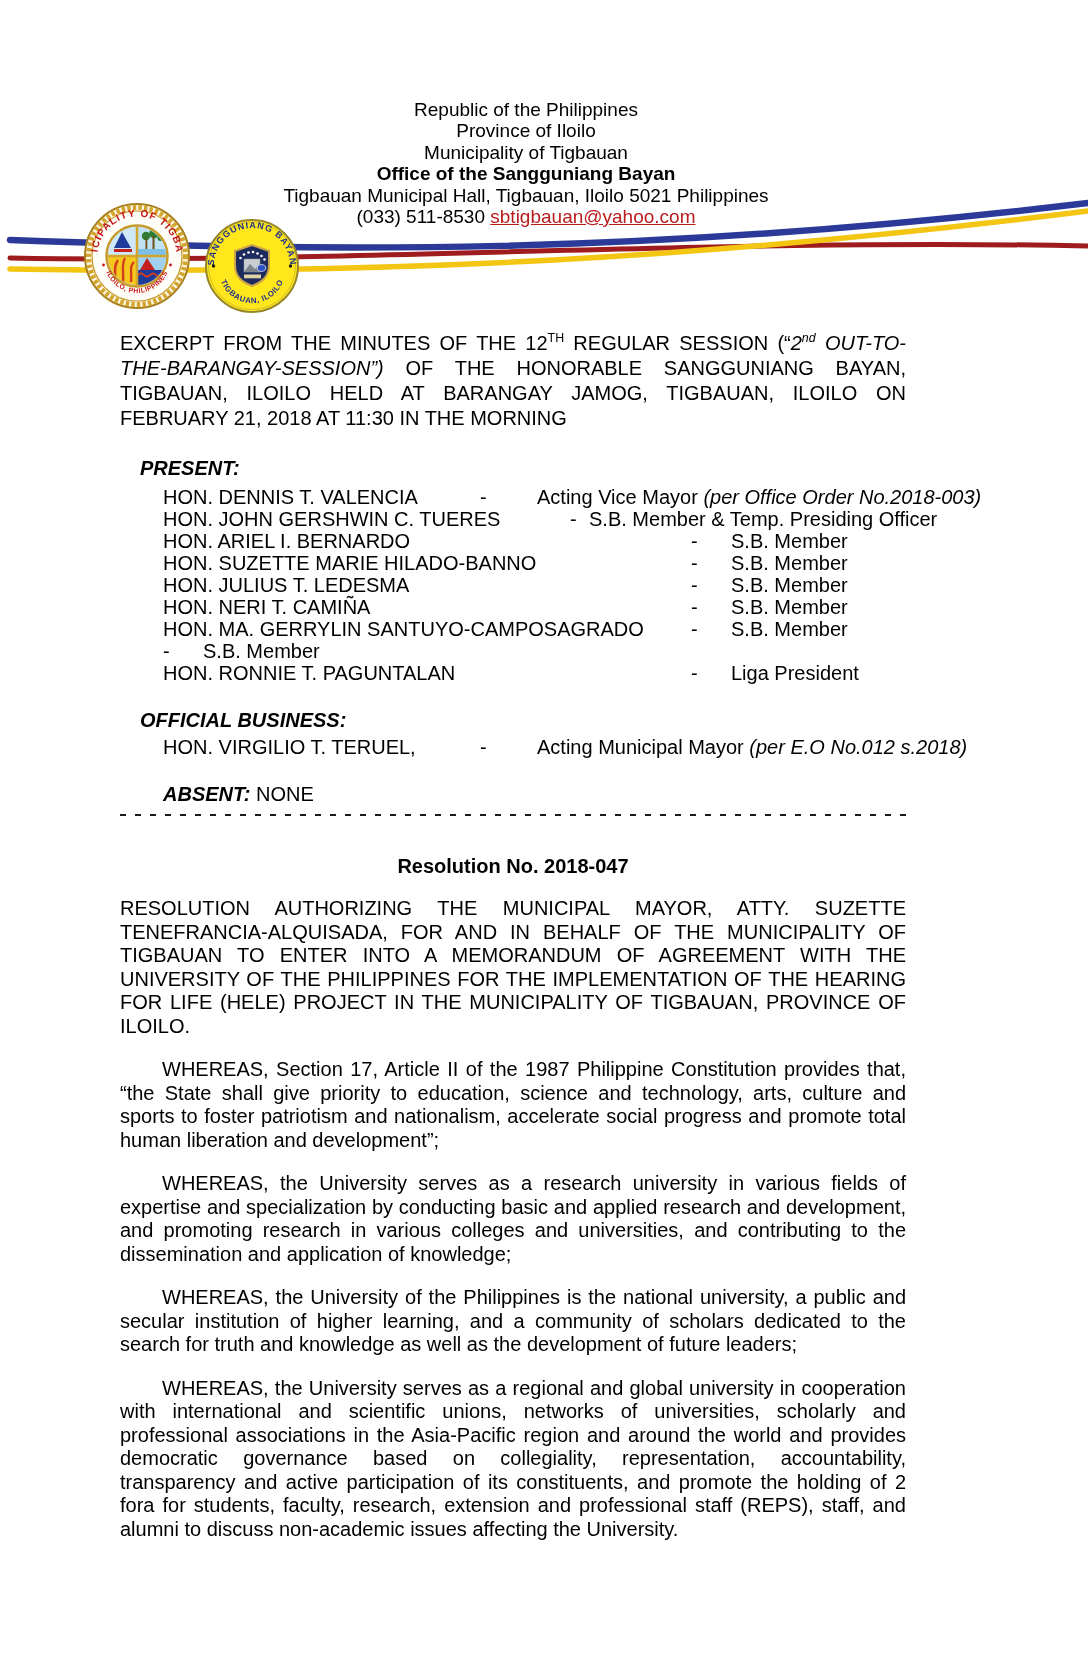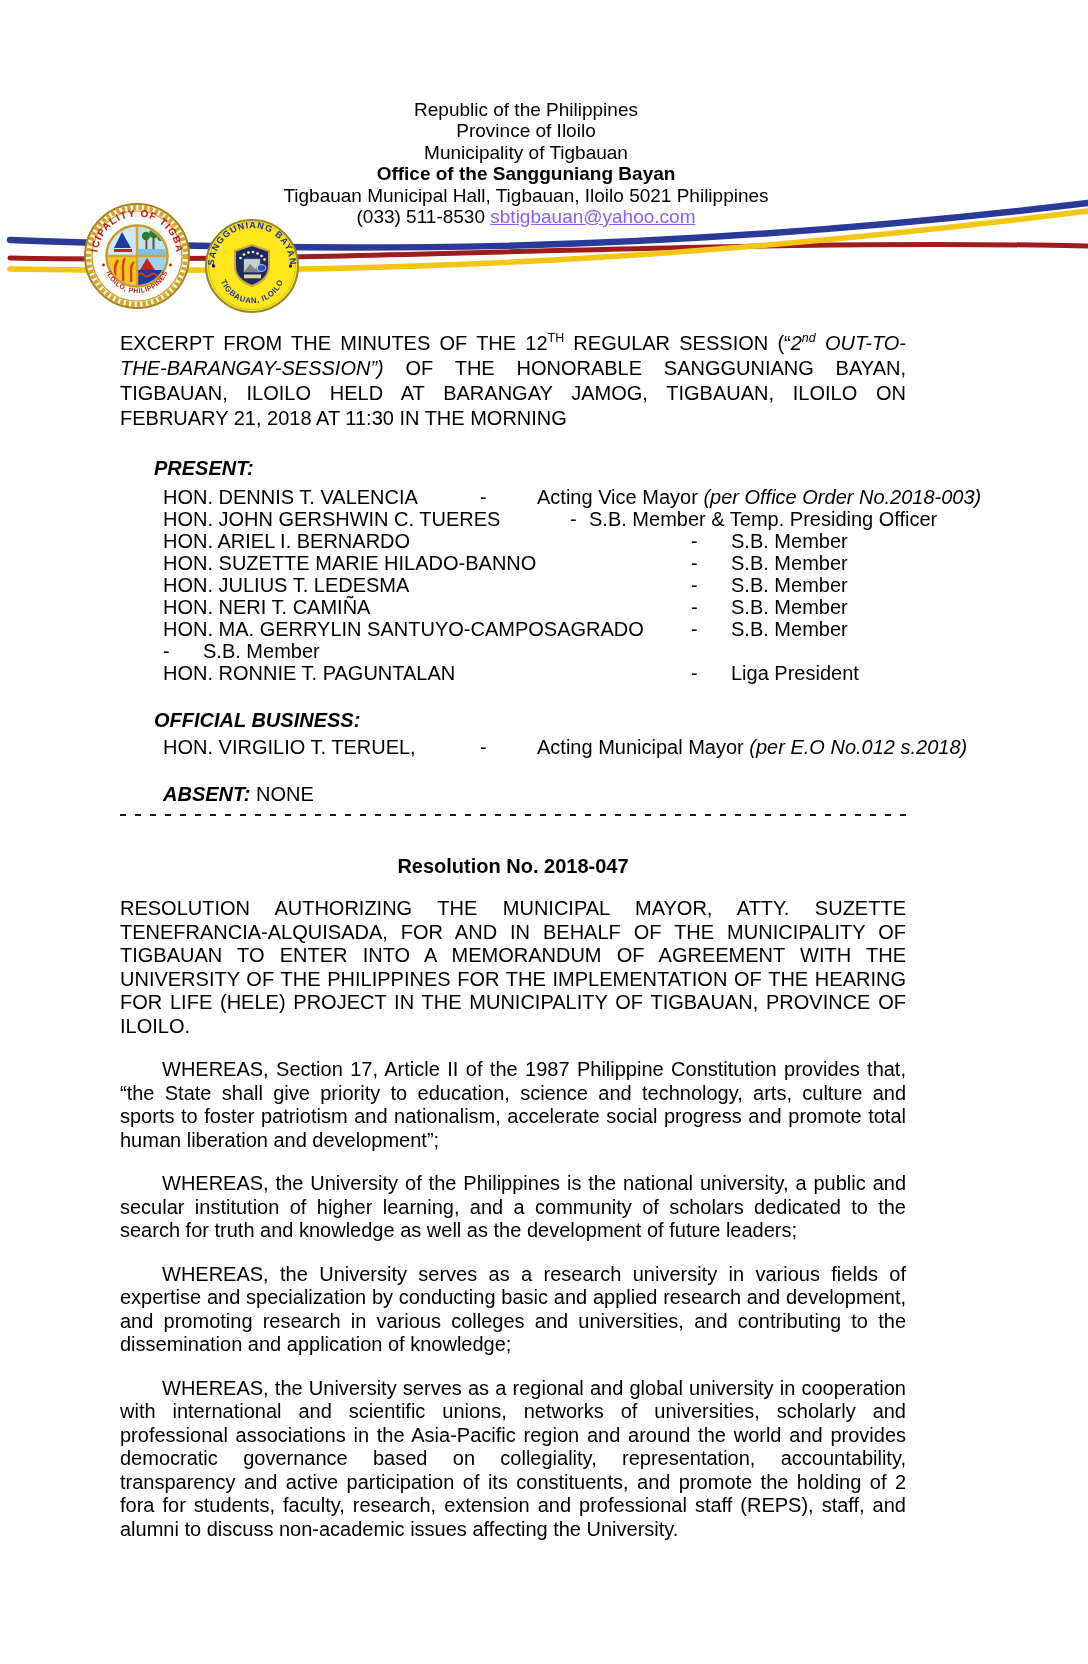--- a/index.html
+++ b/index.html
@@ -16,42 +16,42 @@
   
   .lh-text{
     position:absolute;
     top:99px; left:0; width:1052px;
     text-align:center;
     font-size:19px;
     line-height:21.4px;
   }
   .lh-line{white-space:nowrap;}
   .lh-office{font-weight:bold;}
-  .lh-email{color:#8b5cf6;text-decoration:underline;cursor:pointer;}
+  .lh-email{color:#b91c1c;text-decoration:underline;cursor:pointer;}
   .stripes{position:absolute;top:0;left:0;}
   .st-blue{stroke:#2b3a98;stroke-width:6.5;fill:none;stroke-linecap:round;}
   .st-red{stroke:#9e1b1e;stroke-width:5;fill:none;stroke-linecap:round;}
   .st-yellow{stroke:#f3c613;stroke-width:5.5;fill:none;stroke-linecap:round;}
   .seal1{position:absolute;left:84px;top:203px;}
   .seal2{position:absolute;left:205px;top:219px;}
   
   .content{
     position:absolute;
     left:120px; top:331px; width:786px;
     font-size:20px;
   }
   .doc-title{
     text-align:justify;
     line-height:25px;
   }
   .doc-title sup{font-size:0.62em;line-height:0;}
   .it{font-style:italic;text-align:right;}
   .sect-heading{
     font-weight:bold;font-style:italic;
-    margin-left:34px;margin-top:26px;margin-bottom:7px;
+    margin-left:20px;margin-top:26px;margin-bottom:7px;
     line-height:22px;
   }
   .sect-heading.official{margin-top:25px;margin-bottom:0;}
   .prow{display:flex;margin-left:43px;line-height:22px;}
   .pname{flex:0 0 auto;white-space:nowrap;}
   .pdash{flex:0 0 17px;}
   .ppos{white-space:nowrap;}
   .r0 .pname{width:317px}.r0 .ppos{margin-left:40px}
   .r1 .pname{width:407px}.r1 .ppos{margin-left:2px}
   .rS .pname{width:528px}.rS .ppos{margin-left:23px}
@@ -233,18 +233,18 @@
       <span class="absent-label">ABSENT:</span><span> NONE</span>
     </div>
 
     <div class="divider"></div>
 
     <div class="res-number">Resolution No. 2018-047</div>
 
     <div class="para res-title">RESOLUTION AUTHORIZING THE MUNICIPAL MAYOR, ATTY. SUZETTE TENEFRANCIA-ALQUISADA, FOR AND IN BEHALF OF THE MUNICIPALITY OF TIGBAUAN TO ENTER INTO A MEMORANDUM OF AGREEMENT WITH THE UNIVERSITY OF THE PHILIPPINES FOR THE IMPLEMENTATION OF THE HEARING FOR LIFE (HELE) PROJECT IN THE MUNICIPALITY OF TIGBAUAN, PROVINCE OF ILOILO.</div>
 
     <div class="para indent">WHEREAS, Section 17, Article II of the 1987 Philippine Constitution provides that, “the State shall give priority to education, science and technology, arts, culture and sports to foster patriotism and nationalism, accelerate social progress and promote total human liberation and development”;</div>
+    <div class="para indent">WHEREAS, the University serves as a research university in various fields of expertise and specialization by conducting basic and applied research and development, and promoting research in various colleges and universities, and contributing to the dissemination and application of knowledge;</div>
     <div class="para indent">WHEREAS, the University of the Philippines is the national university, a public and secular institution of higher learning, and a community of scholars dedicated to the search for truth and knowledge as well as the development of future leaders;</div>
-    <div class="para indent">WHEREAS, the University serves as a research university in various fields of expertise and specialization by conducting basic and applied research and development, and promoting research in various colleges and universities, and contributing to the dissemination and application of knowledge;</div>
     <div class="para indent">WHEREAS, the University serves as a regional and global university in cooperation with international and scientific unions, networks of universities, scholarly and professional associations in the Asia-Pacific region and around the world and provides democratic governance based on collegiality, representation, accountability, transparency and active participation of its constituents, and promote the holding of 2 fora for students, faculty, research, extension and professional staff (REPS), staff, and alumni to discuss non-academic issues affecting the University.</div>
 
   </div>
 </div>
 
 </body></html>

